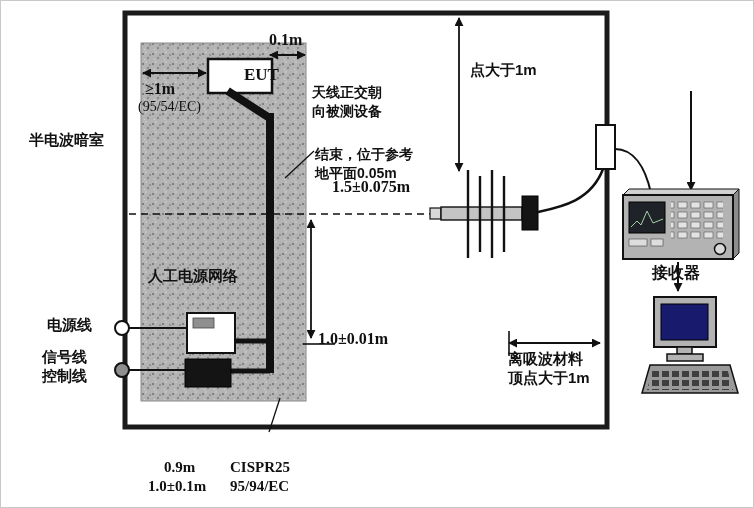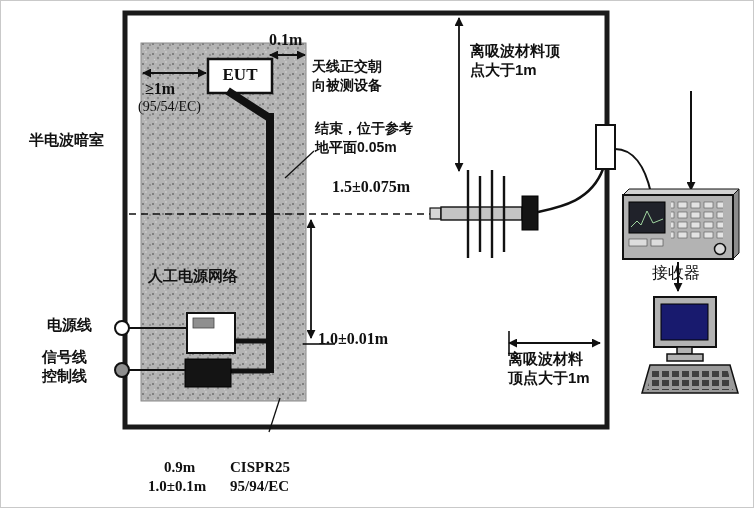--- a/index.html
+++ b/index.html
@@ -13,28 +13,28 @@
     font-family:"Liberation Sans",sans-serif;
   }
   svg{position:absolute;left:0;top:0;}
   .lbl{
     position:absolute;
     white-space:nowrap;
     line-height:1.15;
     color:#111;
   }
   .cjk{font-family:"Liberation Sans",sans-serif;font-weight:bold;font-size:15px;}
-  .cjk14{font-family:"Liberation Sans",sans-serif;font-weight:bold;font-size:14px;}
-  .cjk16{font-family:"Liberation Sans",sans-serif;font-weight:normal;font-size:16px;}
+  .cjk14{font-family:"Liberation Sans",sans-serif;font-weight:bold;font-size:14px;margin-top:26px;}
+  .cjk16{font-family:"Liberation Sans",sans-serif;font-weight:bold;font-size:16px;}
   .dim{font-family:"Liberation Serif",serif;font-weight:bold;font-size:16px;}
   .dim14{font-family:"Liberation Serif",serif;font-weight:normal;font-size:14px;}
   .dim15{font-family:"Liberation Serif",serif;font-weight:bold;font-size:15px;margin-top:8px;}
   .eut{
     font-family:"Liberation Serif",serif;font-weight:bold;font-size:17px;
-    width:64px;text-align:center;
+    width:64px;margin-left:36px;
   }
 </style>
 </head>
 <body>
 
 <div id="canvas">
 
   <svg width="754" height="508" viewBox="0 0 754 508">
     <defs>
       <marker id="arr" viewBox="0 0 10 10" refX="9" refY="5" markerWidth="9" markerHeight="9" orient="auto-start-reverse" markerUnits="userSpaceOnUse">
@@ -147,21 +147,20 @@
   <div class="lbl dim14" style="left:137px;top:98px">(95/54/EC)</div>
 
   <div class="lbl cjk14" style="left:311px;top:57px">天线正交朝</div>
   <div class="lbl cjk14" style="left:311px;top:76px">向被测设备</div>
 
   <div class="lbl cjk14" style="left:314px;top:119px">结束，位于参考</div>
   <div class="lbl cjk14" style="left:314px;top:138px">地平面0.05m</div>
 
   <div class="lbl dim" style="left:331px;top:177px">1.5±0.075m</div>
 
-  <div class="lbl cjk" style="left:469px;top:41px">离吸波材料顶</div>
   <div class="lbl cjk" style="left:469px;top:60px">点大于1m</div>
 
   <div class="lbl cjk16" style="left:651px;top:263px">接收器</div>
 
   <div class="lbl dim" style="left:317px;top:329px">1.0±0.01m</div>
 
   <div class="lbl cjk" style="left:507px;top:349px">离吸波材料</div>
   <div class="lbl cjk" style="left:507px;top:368px">顶点大于1m</div>
 
   <div class="lbl cjk" style="left:147px;top:266px">人工电源网络</div>

